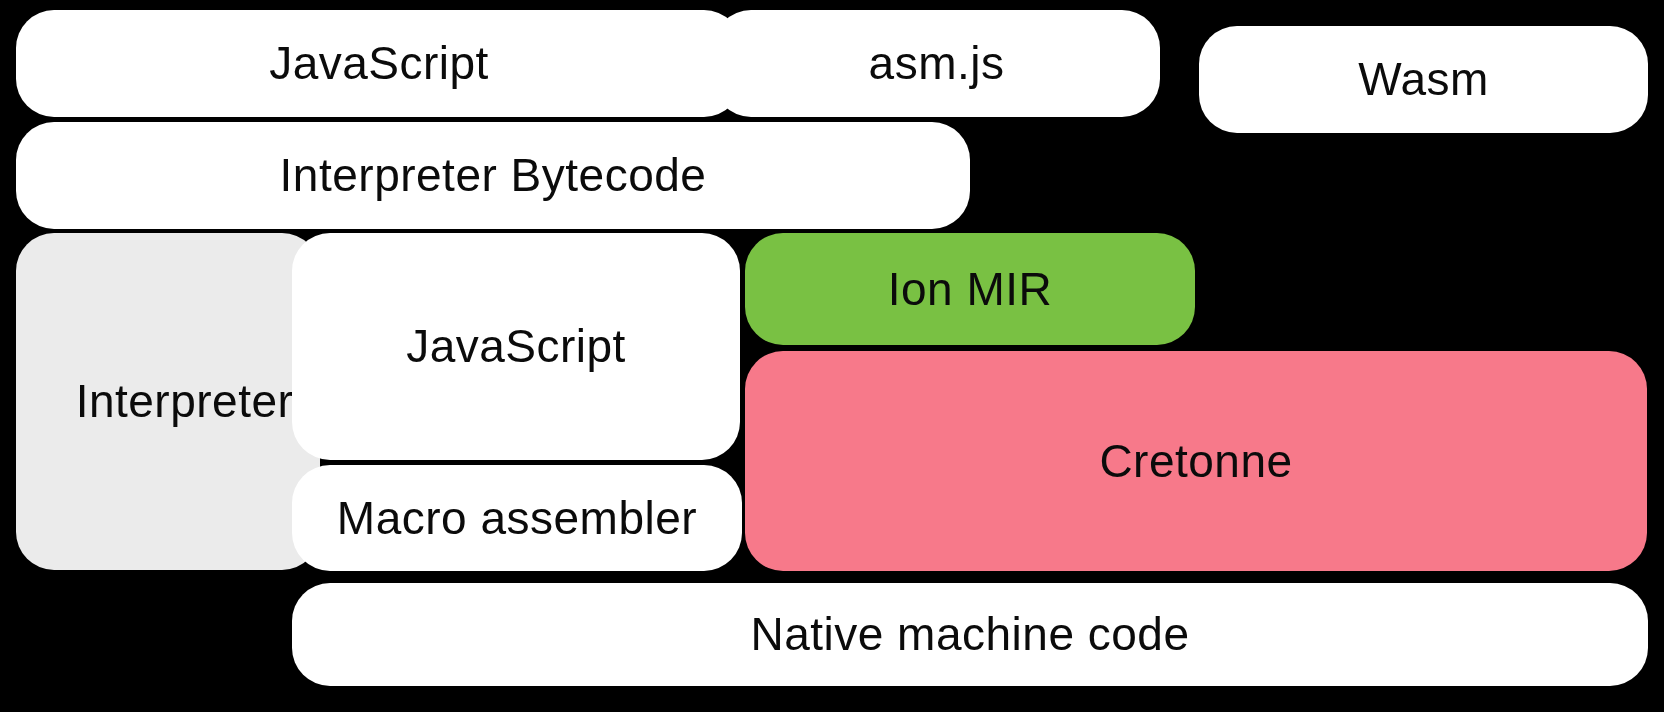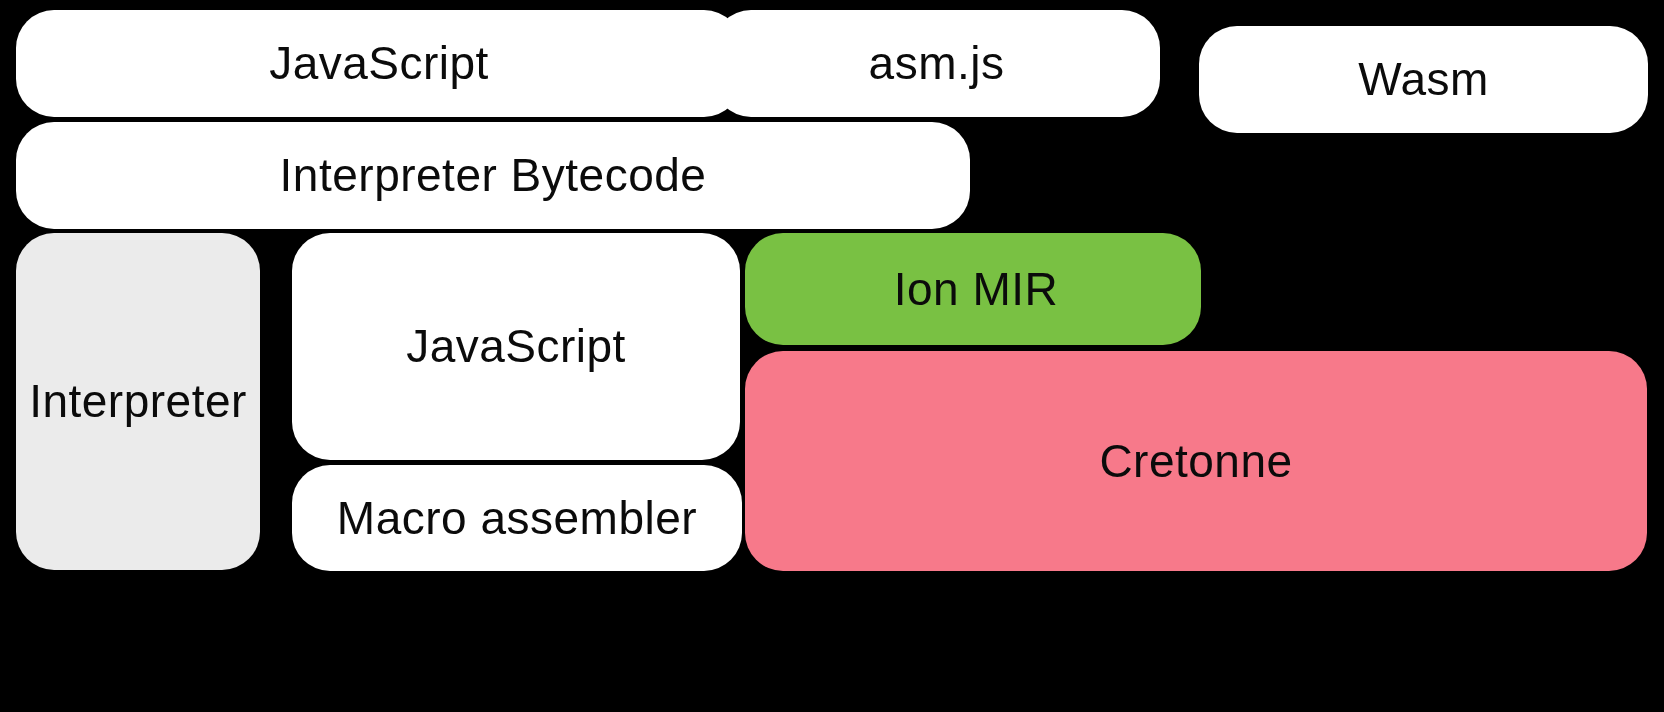--- a/index.html
+++ b/index.html
@@ -44,36 +44,39 @@
 
   <div class="box" style="left:1199px; top:10px; width:449px; height:107px;margin-top:16px;">
     <span class="label">Wasm</span>
   </div>
 
   <div class="box" style="left:16px; top:122px; width:954px; height:107px;">
     <span class="label">Interpreter Bytecode</span>
   </div>
 
 
-  <div class="box" style="left: 16px; top: 233px; width: 244px; height: 337px; background-color: rgb(235, 235, 235);">
+  <div class="box" style="left: 16px; top: 233px; width: 271px; height: 337px; background-color: rgb(235, 235, 235); padding-left: 33px;">
     <span class="label">Interpreter</span>
   </div>
 
   <div class="box" style="left:292px; top:233px; width:448px; height:227px;">
     <span class="label">
       <span class="label">JavaScript</span>
     </span>
   </div>
 
-  <div class="box" style="left: 745px; top: 233px; width: 450px; height: 112px; background-color: rgb(121, 193, 67); padding-left: 6px;">
+  <div class="box" style="left: 745px; top: 233px; width: 450px; height: 112px; background-color: rgb(121, 193, 67);">
     <span class="label">Ion MIR</span>
   </div>
 
   <div class="box" style="left: 745px; top: 351px; width: 902px; height: 220px; background-color: rgb(247, 121, 138);">
     <span class="label">Cretonne</span>
   </div>
 
   <div class="box" style="left:292px; top:465px; width:450px; height:106px;">
     <span class="label">Macro assembler</span>
   </div>
 
+  <div class="box" style="left:292px; top:583px; width:1356px; height:103px;">
+    <span class="label">Native machine code</span>
+  </div>
 
 </div>
 
 </body></html>

